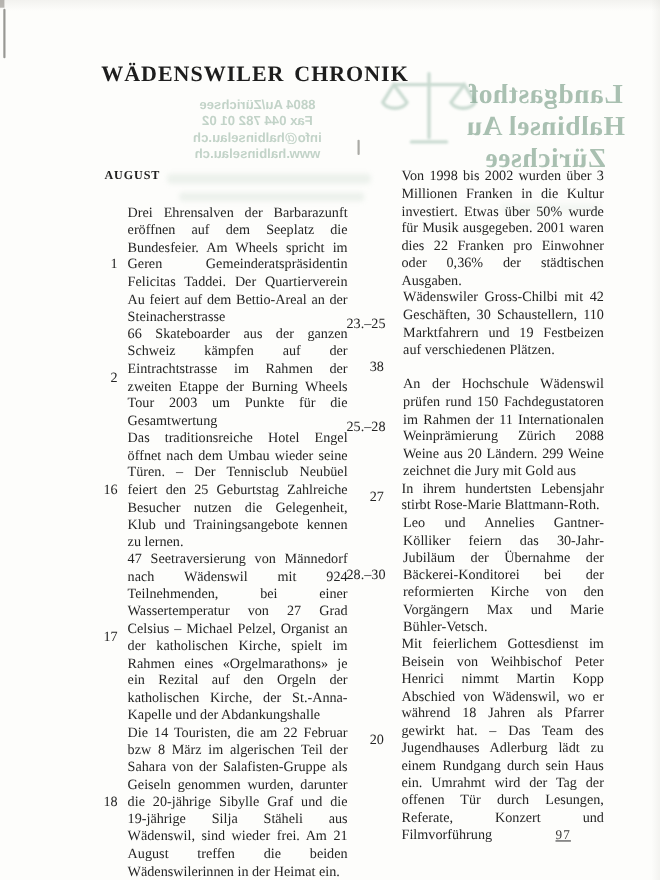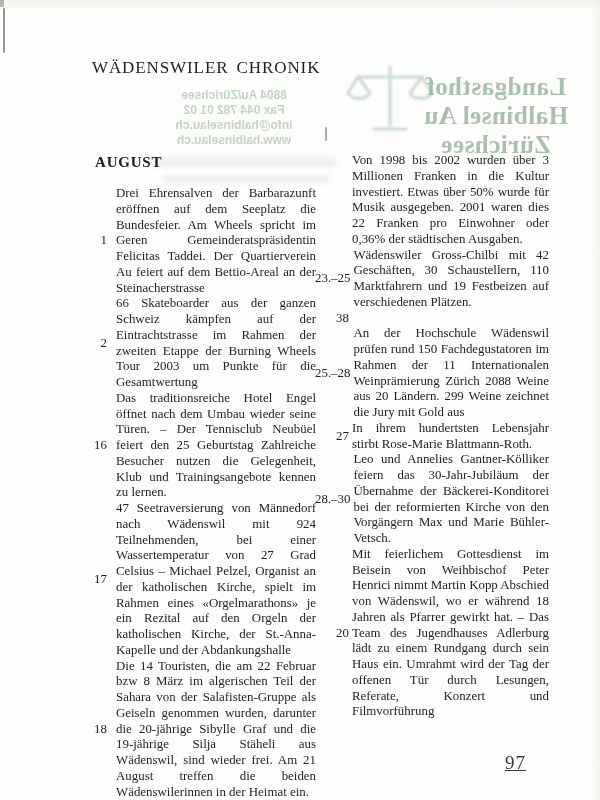--- a/index.html
+++ b/index.html
@@ -28,37 +28,37 @@
                font-family:"Liberation Sans",sans-serif;font-size:12px;line-height:15px;
                color:rgba(130,165,145,0.48);filter:blur(0.6px);}
   .bleed-scales{position:absolute;left:342px;top:55px;z-index:1;opacity:.4;filter:blur(1px);}
   .smudge{position:absolute;background:rgba(150,178,160,0.16);filter:blur(2.5px);z-index:1;border-radius:3px;}
   .smudge.s1{left:152px;top:158px;width:185px;height:9px;}
   .smudge.s2{left:163px;top:175px;width:168px;height:8px;}
   .smudge.s3{left:455px;top:185px;width:90px;height:8px;opacity:.6;}
   
   .title{
     position:absolute;left:92px;top:54px;z-index:2;
-    font-weight:normal;font-size:17px;line-height:28px;
+    font-weight:bold;font-size:20px;line-height:28px;
     letter-spacing:0.9px;word-spacing:3px;color:#1d1d1d;
   }
   .month{
     position:absolute;left:95px;top:154px;z-index:2;
-    font-weight:bold;font-size:15px;letter-spacing:0.8px;color:#202020;
+    font-weight:bold;font-size:11px;letter-spacing:0.8px;color:#202020;
   }
   .col{position:absolute;z-index:2;font-size:12.9px;line-height:15.75px;color:#242424;}
   .col-left{left:88px;top:186px;width:228px;}
   .col-right{left:315px;top:153px;width:234px;}
   .entry{display:flex;align-items:center;}
   .entry .date{flex:0 0 auto;min-width:19px;text-align:right;margin-right:9px;white-space:nowrap;}
-  .col-right .entry .date{min-width:34px;margin-right:3px;}
+  .col-right .entry .date{min-width:34px;margin-right:16px;}
   .entry .etext{flex:1;text-align:justify;hyphens:auto;-webkit-hyphens:auto;}
   .page-number{
     position:absolute;left:505px;top:752px;z-index:2;
-    font-size:19px;letter-spacing:1px;color:#3a3a3a;text-decoration:underline;
+    font-size:12px;letter-spacing:1px;color:#3a3a3a;text-decoration:underline;
   }
 </style>
 </head>
 <body>
 
 <div class="page">
 
   <div class="edge-tick"></div>
   <div class="corner-tick"></div>
   <div class="center-tick"></div>

